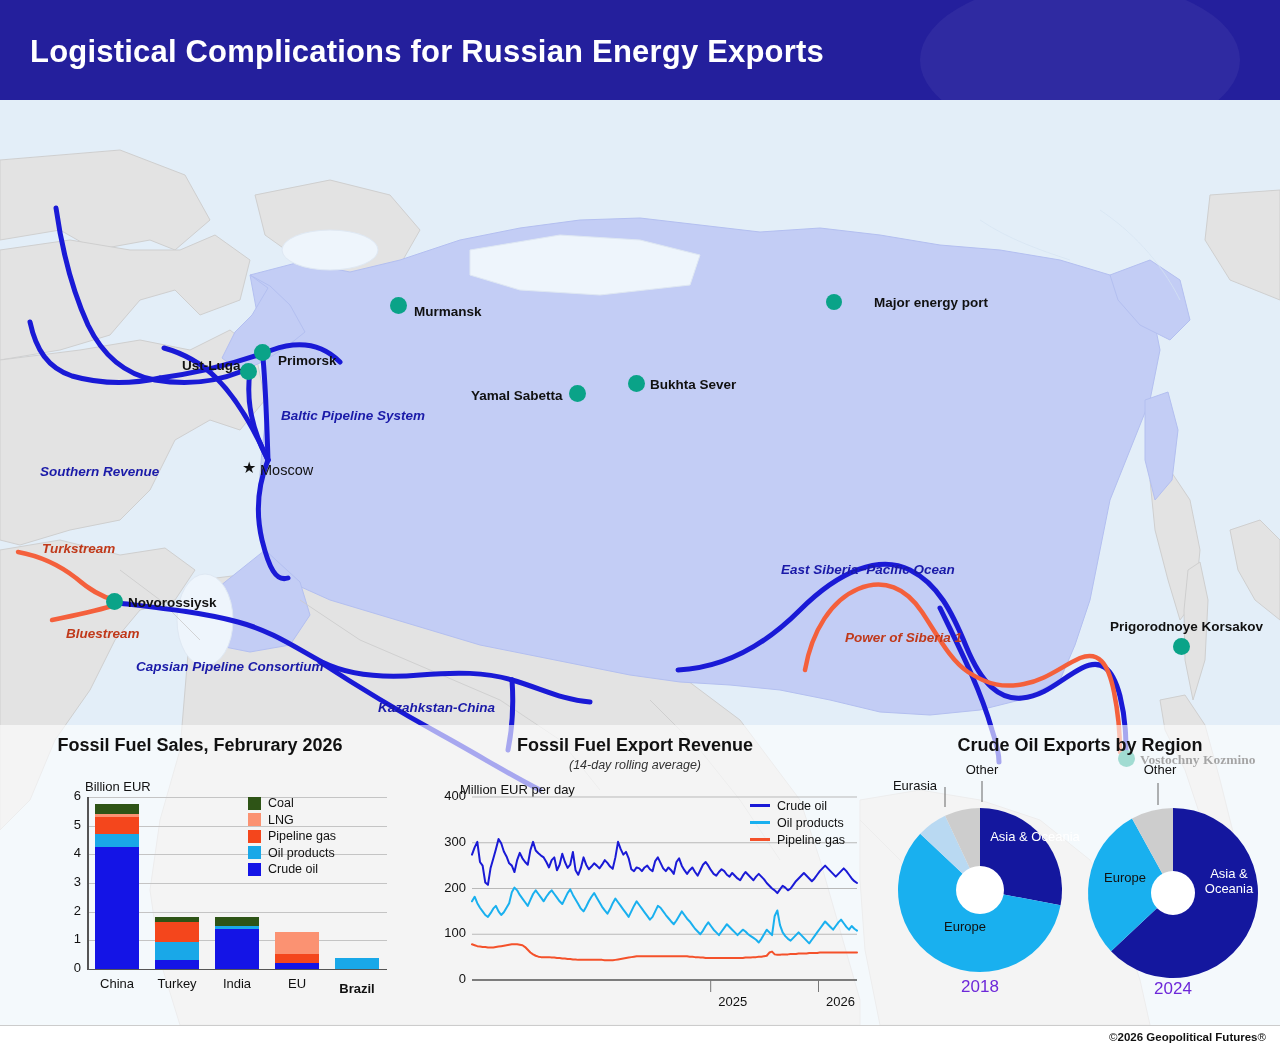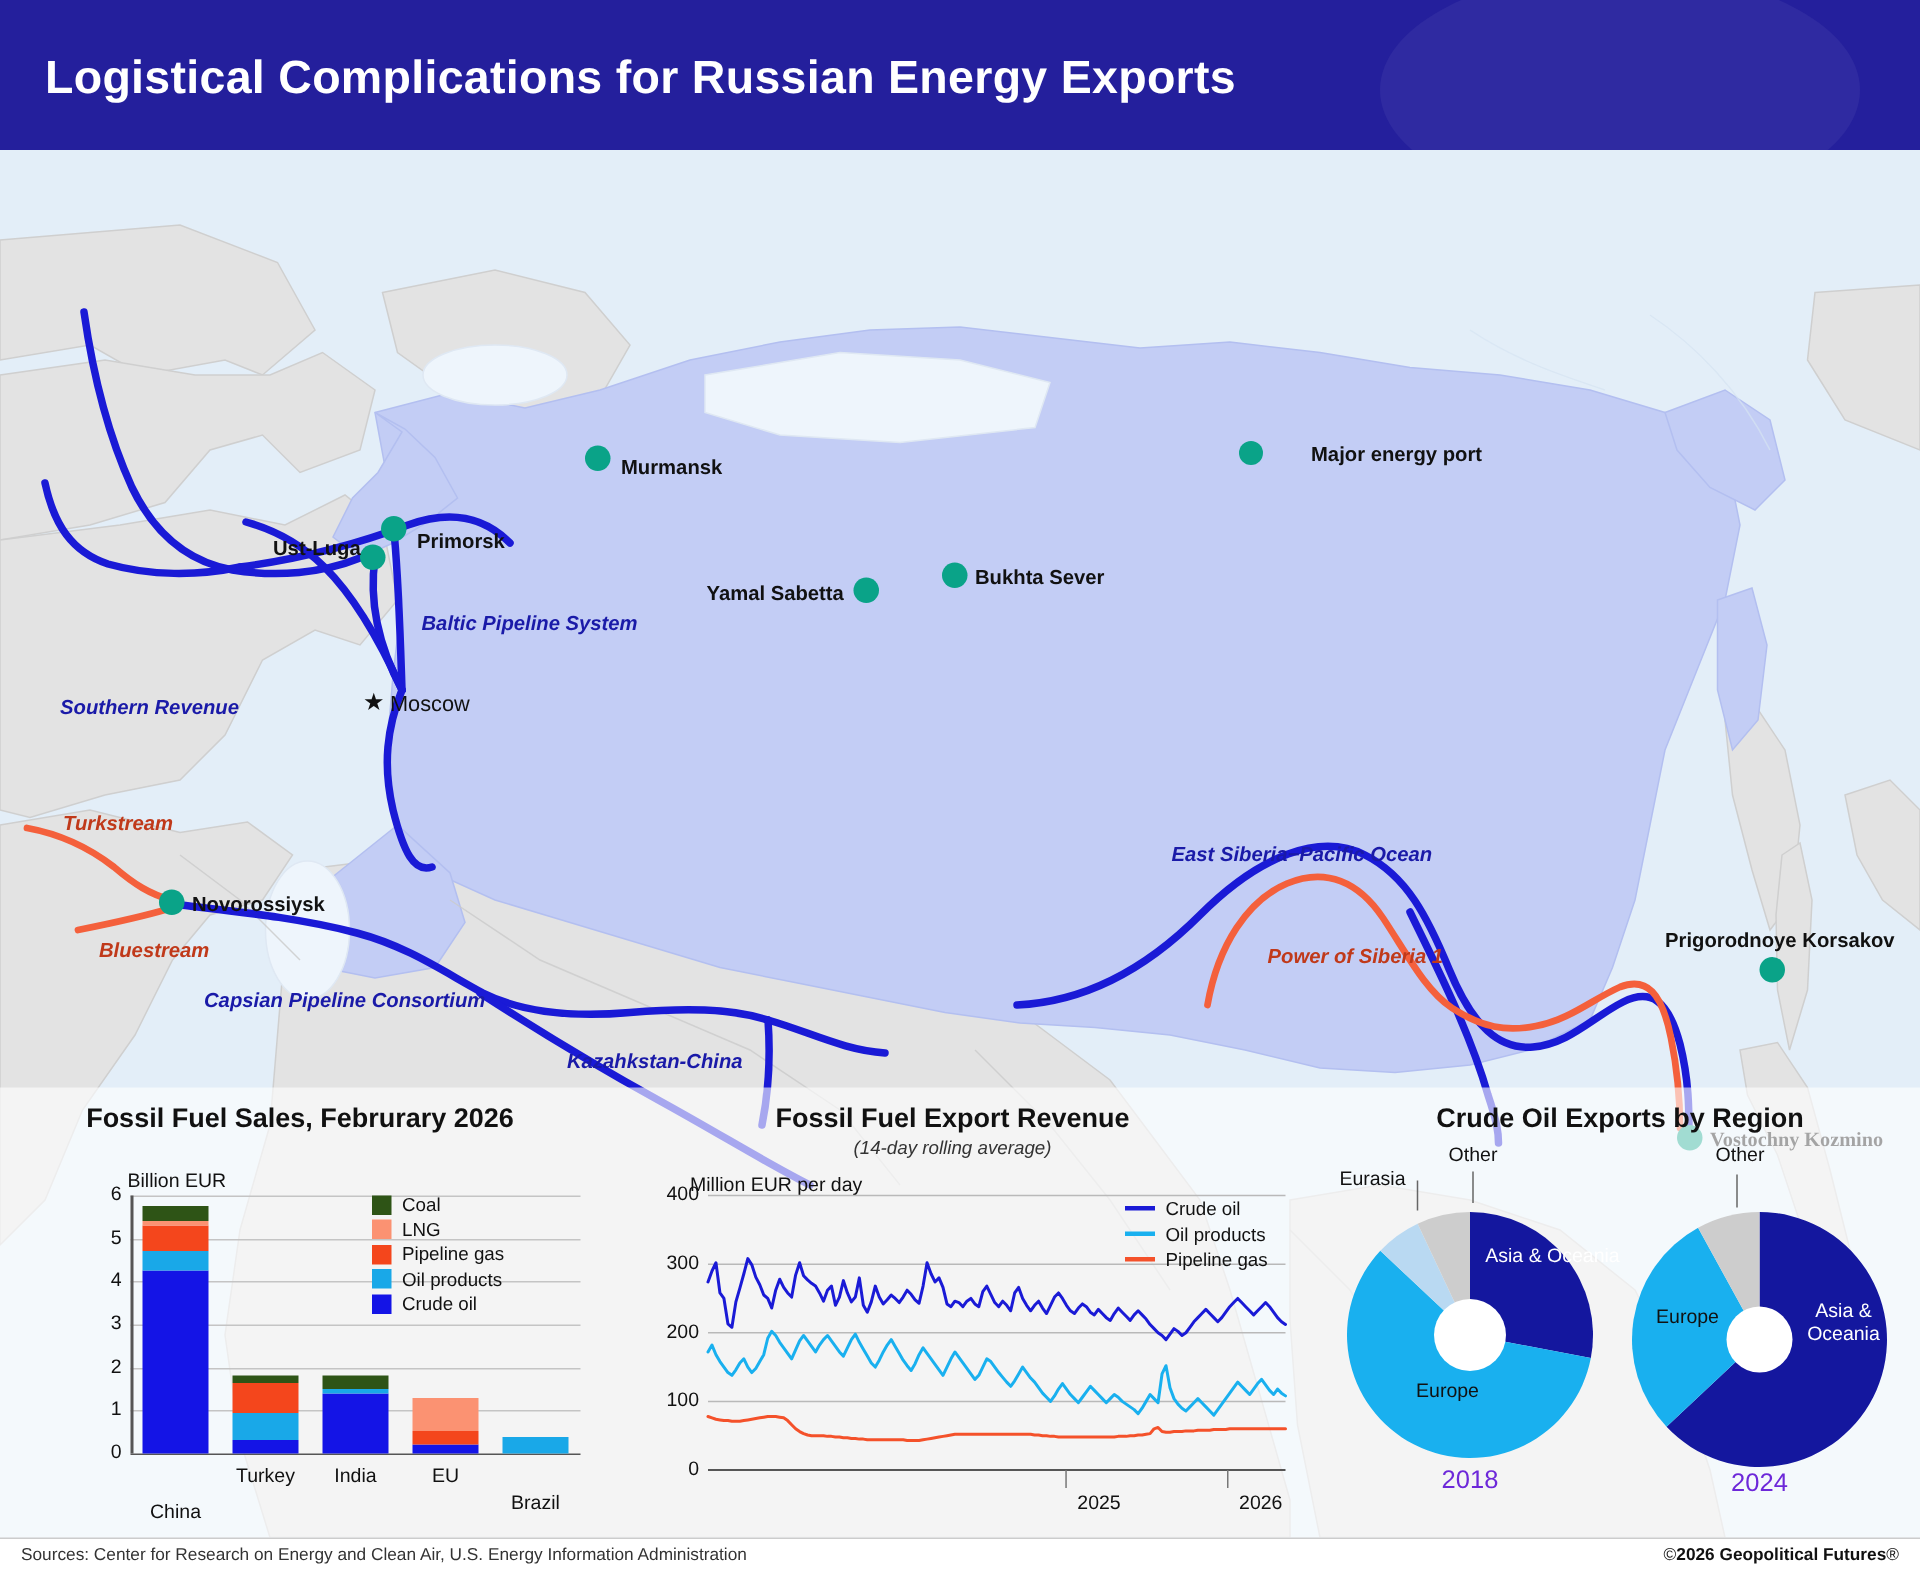--- a/index.html
+++ b/index.html
@@ -286,21 +286,21 @@
         <div class="gridline" style="left: 57px; top: 62px; width: 300px; background: rgb(196, 196, 196);"></div>
         <div class="tick-lbl" style="left: 23px; top: 53px; width: 28px;">6</div>
         <div class="axisline" style="left: 57px; top: 62px; width: 1.5px; height: 172px;"></div>
         <div class="bar-col" style="left: 65.4px; width: 43.2px; top: 62px; height: 172px; position: absolute;">
           <div class="bar-seg" style="background: rgb(20, 20, 230); height: 121.833px; bottom: 0px;"></div>
           <div class="bar-seg" style="background: rgb(25, 168, 232); height: 12.9px; bottom: 121.833px;"></div>
           <div class="bar-seg" style="background: rgb(244, 70, 28); height: 17.2px; bottom: 134.733px;"></div>
           <div class="bar-seg" style="background: rgb(251, 146, 114); height: 2.86667px; bottom: 151.933px;"></div>
           <div class="bar-seg" style="background: rgb(46, 84, 22); height: 10.0333px; bottom: 154.8px;"></div>
         </div>
-        <div class="cat-lbl" style="left: 57px; top: 241px; width: 60px; margin-top: 24px;">China</div>
+        <div class="cat-lbl" style="left: 57px; top: 241px; width: 60px;">China</div>
         <div class="bar-col" style="left: 125.4px; width: 43.2px; top: 62px; height: 172px; position: absolute;">
           <div class="bar-seg" style="background: rgb(20, 20, 230); height: 8.6px; bottom: 0px;"></div>
           <div class="bar-seg" style="background: rgb(25, 168, 232); height: 18.6333px; bottom: 8.6px;"></div>
           <div class="bar-seg" style="background: rgb(244, 70, 28); height: 20.0667px; bottom: 27.2333px;"></div>
           <div class="bar-seg" style="background: rgb(46, 84, 22); height: 5.16px; bottom: 47.3px;"></div>
         </div>
         <div class="cat-lbl" style="left: 117px; top: 241px; width: 60px;">Turkey</div>
         <div class="bar-col" style="left: 185.4px; width: 43.2px; top: 62px; height: 172px; position: absolute;">
           <div class="bar-seg" style="background: rgb(20, 20, 230); height: 40.1333px; bottom: 0px;"></div>
           <div class="bar-seg" style="background: rgb(25, 168, 232); height: 2.86667px; bottom: 40.1333px;"></div>
@@ -309,21 +309,21 @@
         <div class="cat-lbl" style="left: 177px; top: 241px; width: 60px;">India</div>
         <div class="bar-col" style="left: 245.4px; width: 43.2px; top: 62px; height: 172px; position: absolute;">
           <div class="bar-seg" style="background: rgb(20, 20, 230); height: 5.73333px; bottom: 0px;"></div>
           <div class="bar-seg" style="background: rgb(244, 70, 28); height: 9.46px; bottom: 5.73333px;"></div>
           <div class="bar-seg" style="background: rgb(251, 146, 114); height: 22.0733px; bottom: 15.1933px;"></div>
         </div>
         <div class="cat-lbl" style="left: 237px; top: 241px; width: 60px;">EU</div>
         <div class="bar-col" style="left: 305.4px; width: 43.2px; top: 62px; height: 172px; position: absolute;">
           <div class="bar-seg" style="background: rgb(25, 168, 232); height: 11.4667px; bottom: 0px;"></div>
         </div>
-        <div class="cat-lbl" style="left: 297px; top: 259px; width: 60px;">Brazil</div>
+        <div class="cat-lbl" style="left: 297px; top: 246px; width: 60px; font-weight: bold;">Brazil</div>
       </div>
     <div class="bc-legend" id="bar-legend" style="left:218px;top:60px;">
         <div class="bc-leg-row">
           <span class="bc-swatch" style="background:#2e5416"></span>
           <span class="bc-leg-txt">Coal</span>
         </div>
         <div class="bc-leg-row">
           <span class="bc-swatch" style="background:#fb9272"></span>
           <span class="bc-leg-txt">LNG</span>
         </div>
@@ -406,19 +406,18 @@
         <div class="pie-lbl dark" style="left: 40px; top: 185px; width: 80px; white-space: normal; line-height: 1.15; text-align: center;">Europe</div>
         <div class="pie-lbl dark" style="left: 240px; top: 28px; width: 70px; white-space: normal; line-height: 1.15; text-align: center;">Other</div>
         <div class="pie-lbl white" style="left: 300px; top: 132px; width: 88px; white-space: normal; line-height: 1.15;">Asia &amp; Oceania</div>
         <div class="pie-lbl dark" style="left: 205px; top: 136px; width: 70px; white-space: normal; line-height: 1.15; text-align: center;">Europe</div>
         <div class="pie-year" style="left: 35px; top: 242px;">2018</div>
         <div class="pie-year" style="left: 228px; top: 244px;">2024</div>
       </div>
   </div>
 
   <div class="footer">
-    <div class="footer-left">Sources: Center for Research on Energy and Clean Air, U.S. Energy Information Administration</div>
     <div class="footer-right">
       <span class="cmark">©</span><span>2026 Geopolitical Futures</span><span class="cmark">®</span>
     </div>
   </div>
 
 </div>
 
 </body></html>

